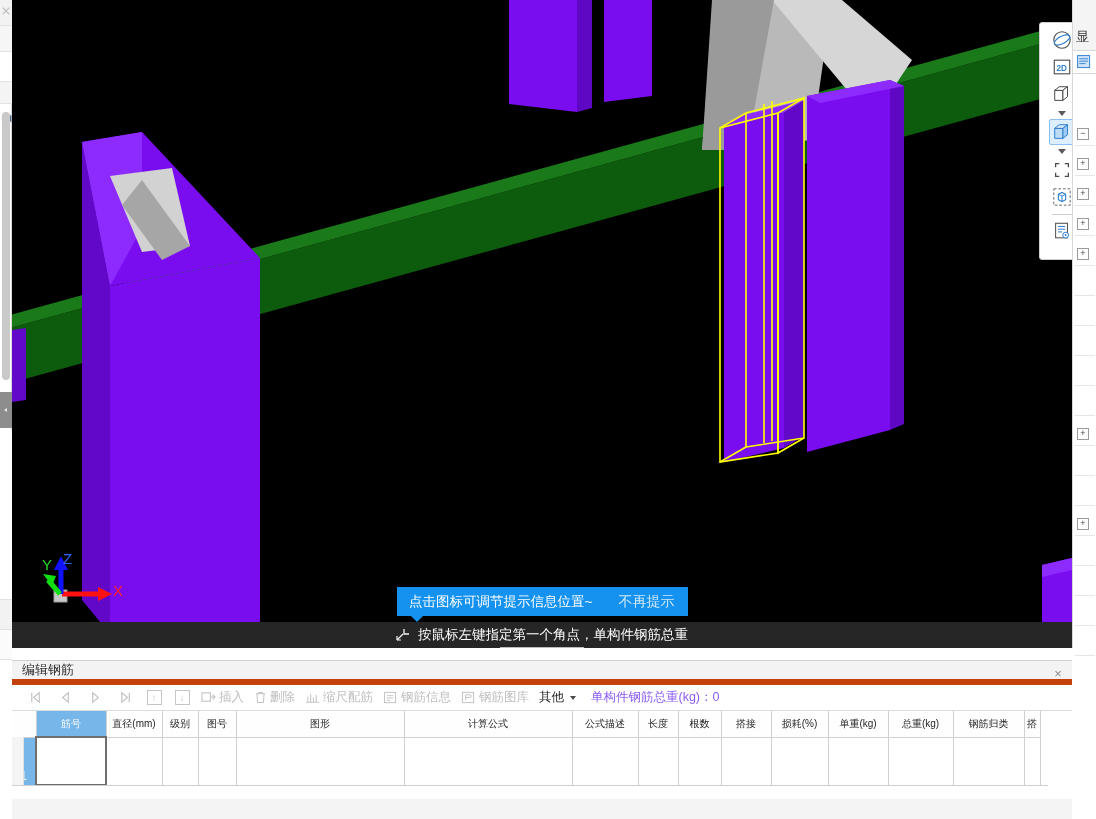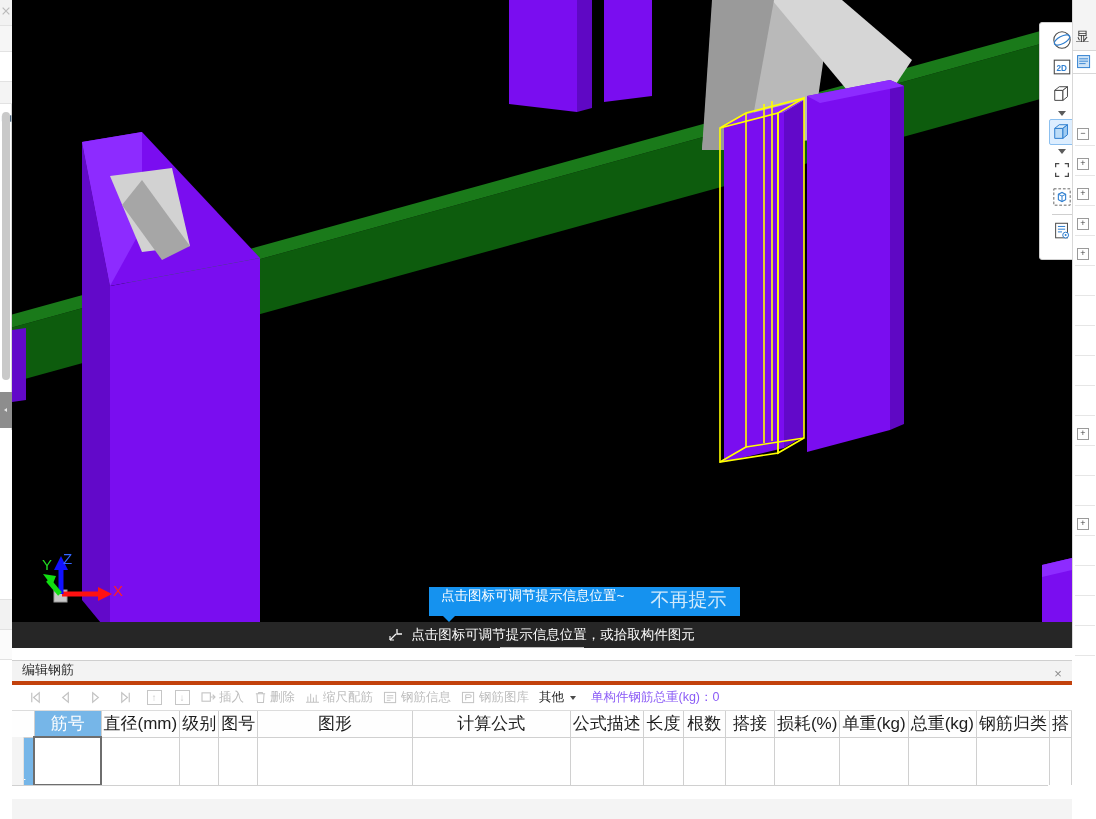--- a/index.html
+++ b/index.html
@@ -57,27 +57,27 @@
     position: absolute; left: -20px; top: 20px; width: 1110px; height: 400px;
     background: #1a7a1a;
     clip-path: polygon(0 300px, 1110px -6px, 1110px 7px, 0 313px);
   }
 
   
   .axis { position: absolute; left: 28px; top: 548px; width: 96px; height: 72px; }
 
   
   .tip {
-    position: absolute; left: 417px; top: 587px;
+    position: absolute; left: 385px; top: 587px;
     background: #1592ef; color: #ffffff;
-    height: 29px; display: flex; 
+    height: 29px; display: flex; align-items: center;
     padding: 0 14px 0 12px; gap: 26px;
     font-size: 13.5px; white-space: nowrap;
   }
-  .tip .tip-dismiss { color: #cfe9fb; font-size: 19px; cursor: pointer; }
+  .tip .tip-dismiss { color: #cfe9fb; font-size: 14px; cursor: pointer; }
   .tip:after {
     content: ""; position: absolute; left: 14px; bottom: -6px;
     border-left: 6px solid transparent; border-right: 6px solid transparent;
     border-top: 6px solid #1592ef;
   }
 
   
   .statusbar {
     position: absolute; left: 0; bottom: 0; width: 1060px; height: 26px;
     background: #262626; color: #ffffff;
@@ -138,22 +138,22 @@
     font-size: 9px; line-height: 1; color: #444;
   }
 
   
   .edit-panel {
     position: absolute; left: 12px; top: 660px; width: 1060px; height: 159px;
     background: #ffffff; border-top: 1px solid #cfcfcf;
   }
   .ep-header {
     position: relative; height: 24px; background: #f3f3f3;
-    border-bottom: 4px solid #c2410c;
-    display: flex; align-items: flex-start; padding-left: 10px;
+    border-bottom: 6px solid #c2410c;
+    display: flex; align-items: flex-end; padding-left: 10px;
   }
   .ep-title { font-size: 13px; color: #2d2d2d; }
   .ep-close {
     position: absolute; right: 6px; top: 4px; width: 16px; height: 16px;
     display: flex; align-items: center; justify-content: center;
     font-size: 13px; color: #8a8a8a; cursor: pointer;
   }
 
   .ep-toolbar {
     height: 26px; background: #ffffff; border-bottom: 1px solid #dcdcdc;
@@ -176,21 +176,21 @@
     border-right: 3.5px solid transparent; border-top: 4.5px solid #4a4a4a;
     margin-left: 3px;
   }
   .tb-total { font-size: 12.5px; color: #8b5cf6; margin-left: 10px; white-space: nowrap; }
 
   
   .ep-table-wrap { position: relative; height: 107px; overflow: hidden; background: #fff; }
   table.grid { border-collapse: collapse; table-layout: fixed; }
   table.grid th {
     height: 26px; background: #fefefe; border: 1px solid #d0d0d0;
-    border-top: none; font-weight: normal; font-size: 17px; color: #1d1d1d;
+    border-top: none; font-weight: normal; font-size: 10px; color: #1d1d1d;
     text-align: center; padding: 0 2px; white-space: nowrap;
   }
   table.grid th.sel { background: #76b6e8; color: #ffffff; }
   table.grid th.rowhdr { width: 24px; background: #fefefe; border-left: none; }
   table.grid td {
     height: 48px; border: 1px solid #d0d0d0; background: #ffffff; padding: 0;
   }
   table.grid td.rowhdr {
     background: #76b6e8; color: #ffffff; font-size: 12px;
     text-align: center; vertical-align: bottom; border-left: none;
@@ -312,21 +312,21 @@
     </div>
 
     <div class="statusbar">
       <span class="sb-icon">
         <svg viewBox="0 0 16 14" width="16" height="14">
           <path d="M1 12 L7 6" stroke="#ffffff" stroke-width="1.2" fill="none"></path>
           <path d="M1 12 L1 8 M1 12 L5 12" stroke="#ffffff" stroke-width="1.2" fill="none"></path>
           <path d="M8 1 L8 6 L13 6" stroke="#ffffff" stroke-width="1.3" fill="none"></path>
         </svg>
       </span>
-      <span>点击图标可调节提示信息位置，或拾取构件图元</span>
+      <span>按鼠标左键指定第一个角点，单构件钢筋总重</span>
       <span class="sb-highlight"></span>
     </div>
 
   </div>
 
   <div class="vtools">
     <div class="vtool">
       <svg viewBox="0 0 22 22" width="20" height="20">
         <ellipse cx="11" cy="11" rx="9" ry="9" fill="none" stroke="#4a4a4a" stroke-width="1.2"></ellipse>
         <ellipse cx="11" cy="11" rx="9.5" ry="4" fill="none" stroke="#2f7fd0" stroke-width="1.3" transform="rotate(-28 11 11)"></ellipse>
@@ -508,21 +508,21 @@
         <thead>
           <tr id="grid-header-row">
               <th class="rowhdr"></th>
               <th class="sel" style="width: 70px;">筋号</th>
               <th style="width: 56px;">直径(mm)</th>
               <th style="width: 36px;">级别</th>
               <th style="width: 38px;">图号</th>
               <th style="width: 168px;">图形</th>
               <th style="width: 168px;">计算公式</th>
               <th style="width: 66px;">公式描述</th>
-              <th style="width: 40px; text-align: right;">长度</th>
+              <th style="width: 40px;">长度</th>
               <th style="width: 43px;">根数</th>
               <th style="width: 50px; text-align: center;">搭接</th>
               <th style="width: 57px;">损耗(%)</th>
               <th style="width: 60px;">单重(kg)</th>
               <th style="width: 65px;">总重(kg)</th>
               <th style="width: 71px;">钢筋归类</th>
               <th style="width: 16px;">搭</th>
             </tr>
         </thead>
         <tbody id="grid-body">

